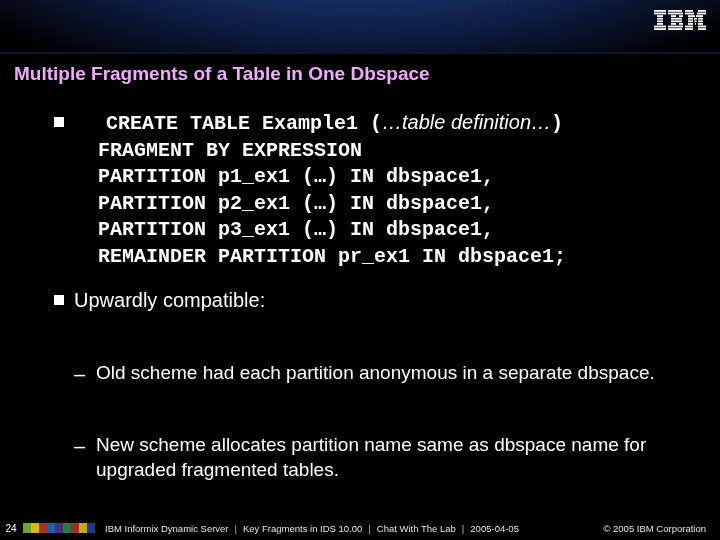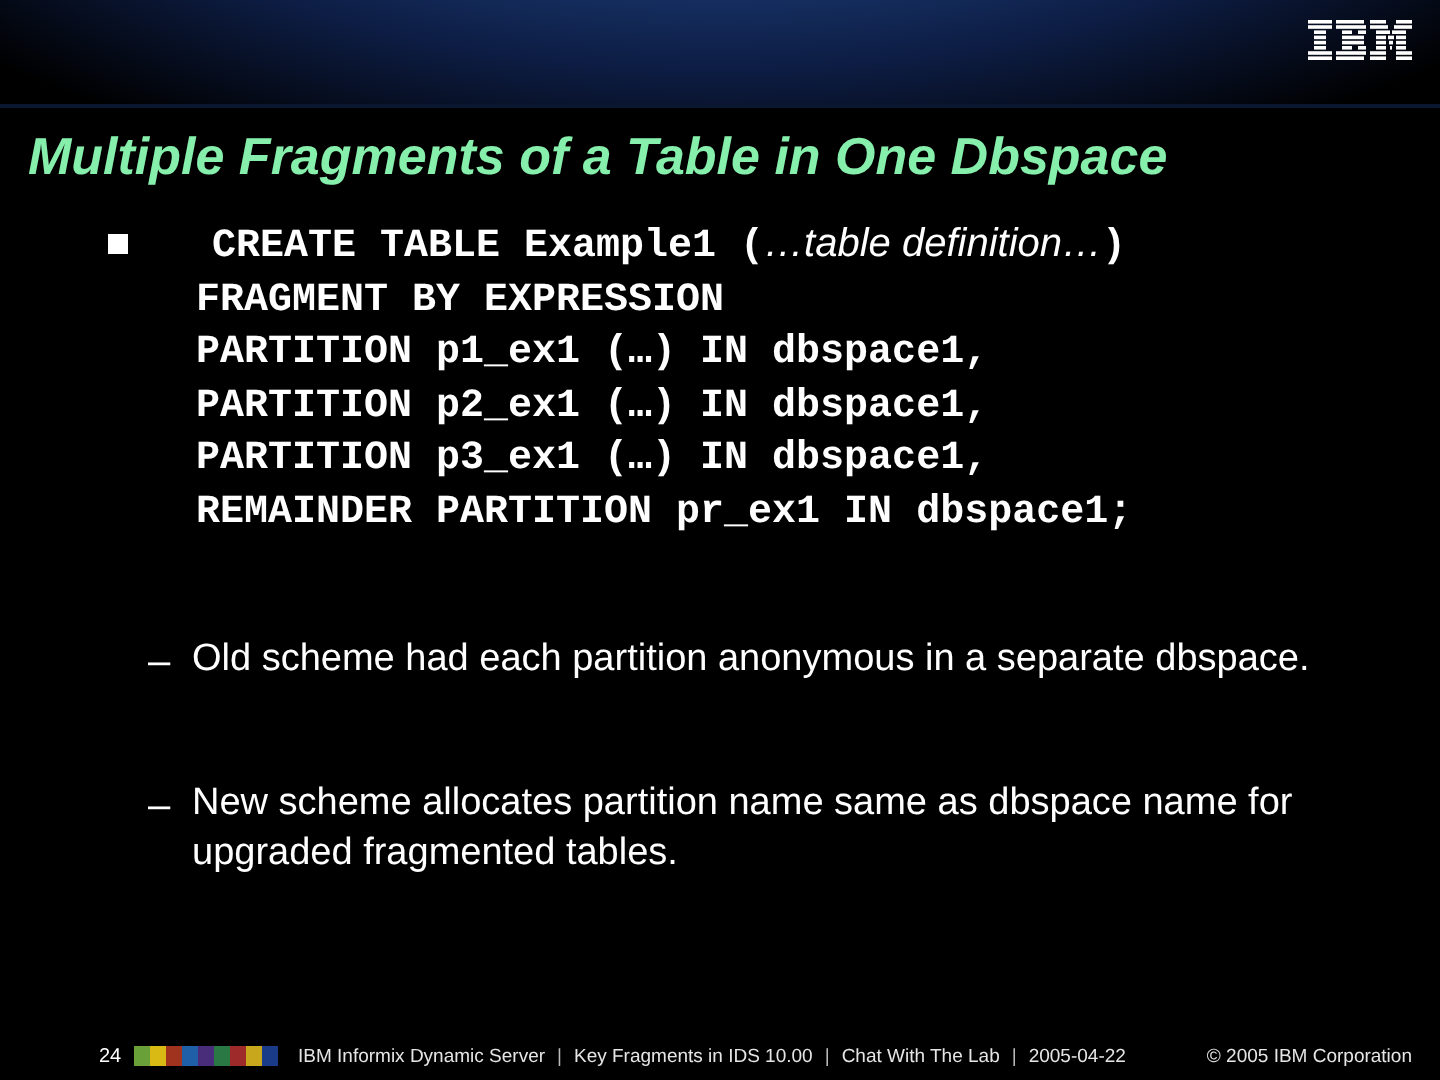--- a/index.html
+++ b/index.html
@@ -13,21 +13,21 @@
     background: radial-gradient(ellipse 500px 220px at 50% -120px, #3a63a8 0%, #1c3e78 40%, #0d1d44 70%, #000 100%);
     border-bottom: 2px solid #0a1730;
   }
   .logo {
     position: absolute; right: 14px; top: 10px;
     display: flex; gap: 2px; align-items: center;
   }
   .logo svg { display: block; }
   .title {
     position: absolute; left: 14px; top: 63px;
-    color: #86efac; font-size: 26px; font-weight: bold; font-style: italic;
+    color: #f0abfc; font-size: 19px; font-weight: bold; 
   }
   .body {
     position: absolute; left: 0; right: 0; top: 110px; bottom: 30px;
     padding-left: 54px; padding-right: 42px;
     color: #fff;
   }
   .bullet1 {
     position: relative; padding-left: 20px; margin-bottom: 18px;
     font-size: 20px; line-height: 1.25;
   }
@@ -45,21 +45,20 @@
   .code {
     font-family: "Courier New", monospace; font-weight: bold; font-size: 20px;
     line-height: 1.28; white-space: pre; margin-left: 32px;
   }
   .italic { font-style: italic; font-family: Arial, Helvetica, sans-serif; font-weight: normal; }
   .footer {
     position: absolute; left: 0; right: 0; bottom: 0; height: 24px;
     display: flex; align-items: center;
     font-size: 9.5px; color: #e5e5e5;
     background: #000;
-    margin-left: 44px;
   }
   .page {
     width: 22px; text-align: center; font-size: 10px; color: #fff;
   }
   .chips { display: flex; height: 10px; margin-right: 10px; margin-left: 1px; }
   .chip { height: 10px; }
   .c0 { width: 8px; background:#6aa038; }
   .c1 { width: 8px; background:#d9b914; }
   .c2 { width: 8px; background:#a0331e; }
   .c3 { width: 8px; background:#1f5fa8; }
@@ -131,20 +130,21 @@
 
     <div class="bullet1">
       <span class="code"><span>CREATE TABLE Example1 (</span><span class="italic">…table definition…</span><span>)</span>
 <span>  FRAGMENT BY EXPRESSION</span>
 <span>  PARTITION p1_ex1 (…) IN dbspace1,</span>
 <span>  PARTITION p2_ex1 (…) IN dbspace1,</span>
 <span>  PARTITION p3_ex1 (…) IN dbspace1,</span>
 <span>  REMAINDER PARTITION pr_ex1 IN dbspace1;</span></span>
     </div>
 
+    <div class="bullet1">Upwardly compatible:</div>
 
     <div class="bullet2">Old scheme had each partition anonymous in a separate dbspace.</div>
 
     <div class="bullet2">New scheme allocates partition name same as dbspace name for upgraded fragmented tables.</div>
 
   </div>
 
   <div class="footer">
     <div class="page">24</div>
     <div class="chips">
@@ -157,17 +157,17 @@
       <div class="chip c6"></div>
       <div class="chip c7"></div>
       <div class="chip c8"></div>
     </div>
     <span>IBM Informix Dynamic Server</span>
     <span class="footer-sep">|</span>
     <span>Key Fragments in IDS 10.00</span>
     <span class="footer-sep">|</span>
     <span>Chat With The Lab</span>
     <span class="footer-sep">|</span>
-    <span>2005-04-22</span>
+    <span>2005-04-05</span>
     <span class="copy">© 2005 IBM Corporation</span>
   </div>
 
 </div>
 
 </body></html>

